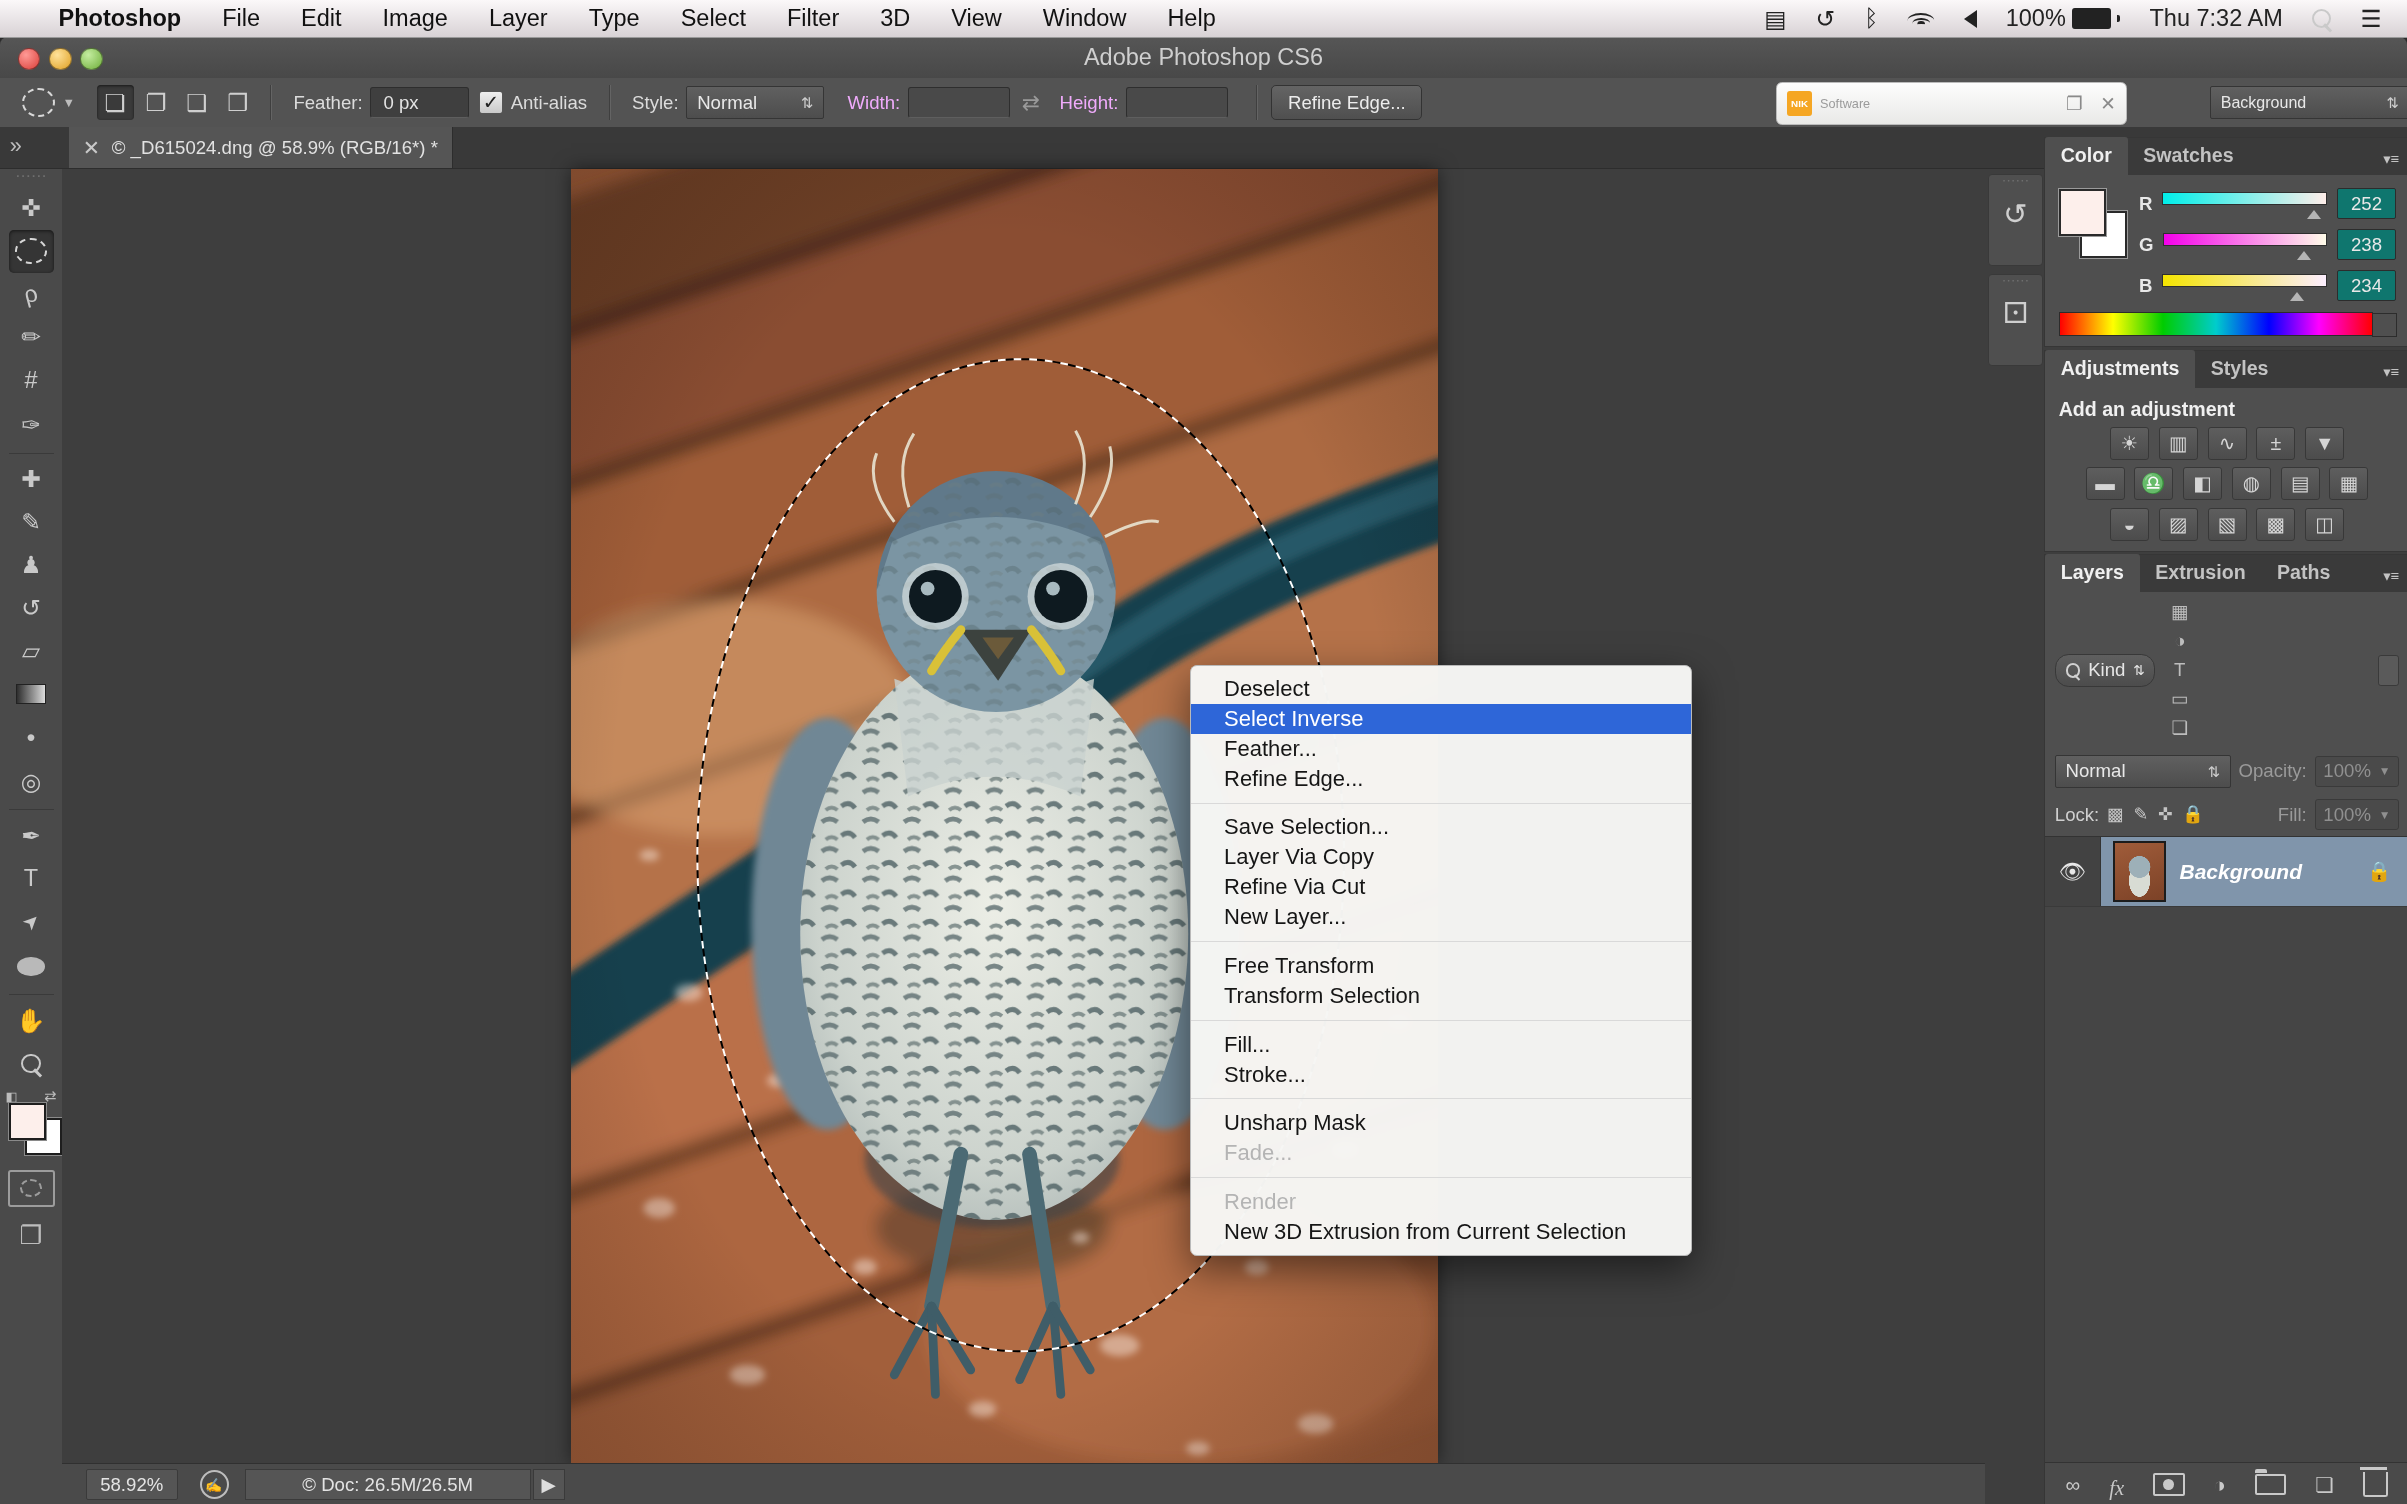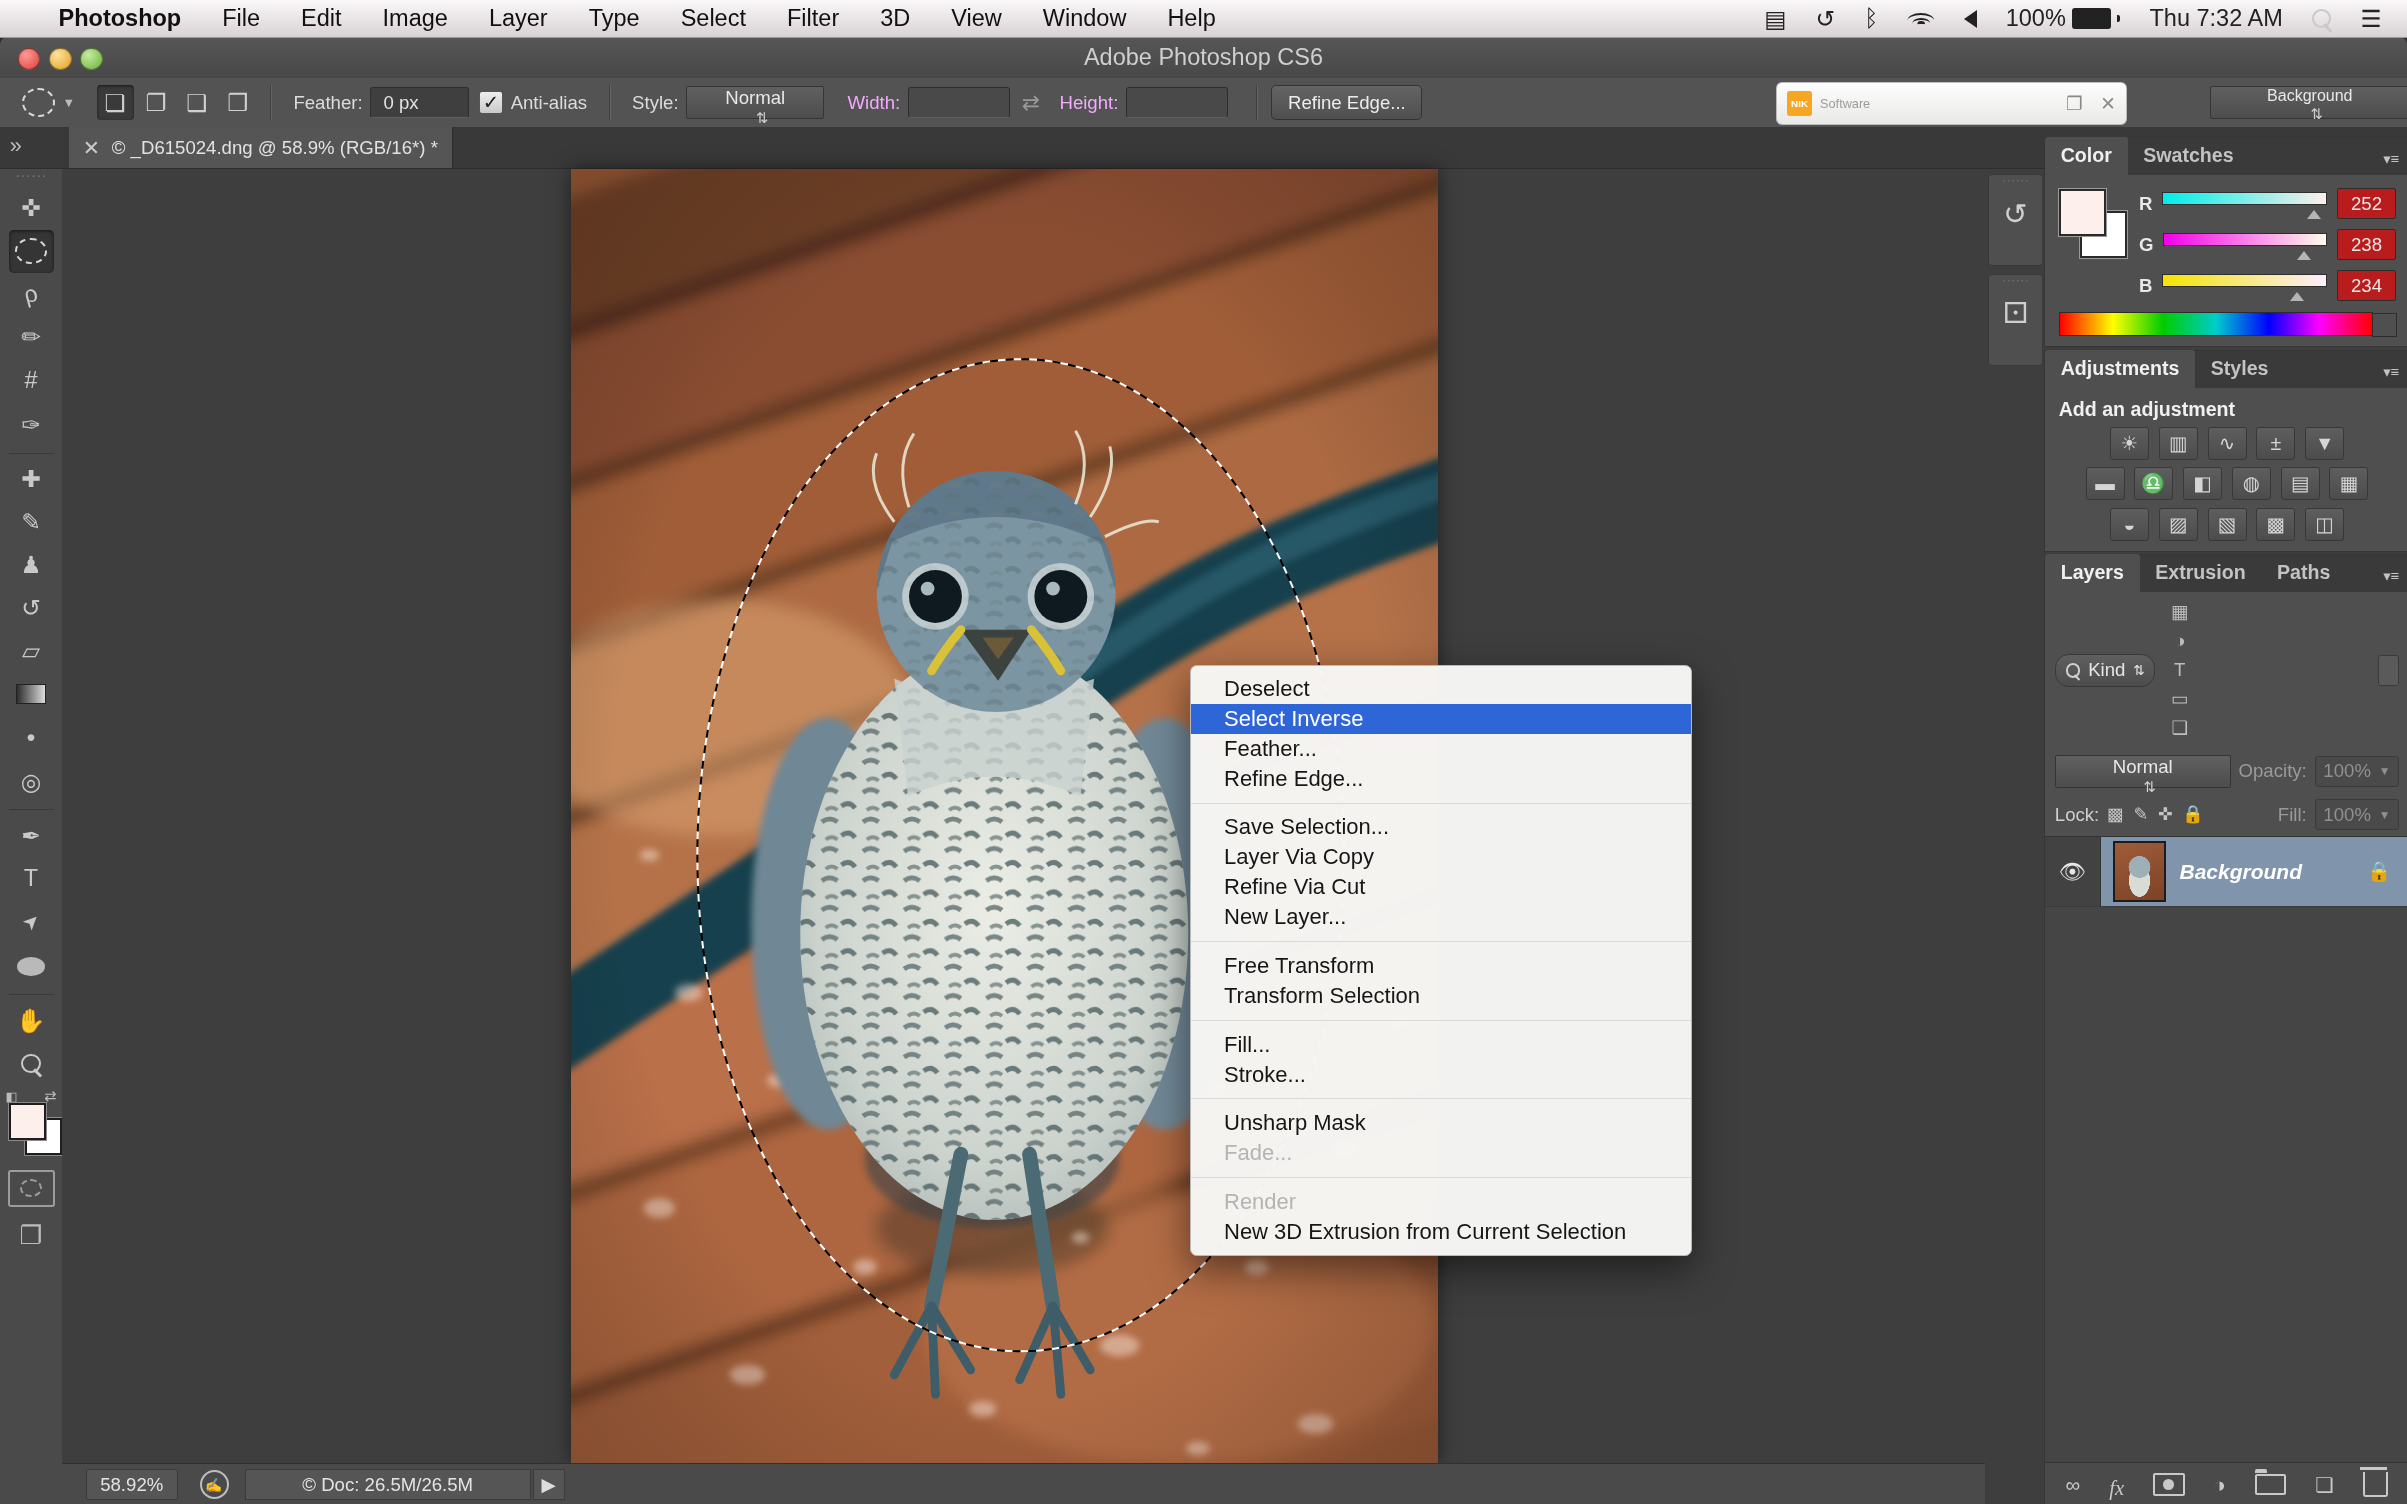--- a/index.html
+++ b/index.html
@@ -41,21 +41,21 @@
   
   #optionsbar{left:0;top:78px;width:2407px;height:49px;background:#535353;
     border-bottom:1px solid #2e2e2e;display:flex;align-items:center;color:#dcdcdc;font-size:18.6px;}
   .ob-sep{width:1px;height:35px;background:#3f3f3f;border-right:1px solid #646464;margin:0 13.7px;}
   .ob-label{margin:0 7.8px;white-space:nowrap;}
   .ob-label.dis{color:#f0abfc;}
   .ob-input{background:#3f3f3f;border:1px solid #2e2e2e;border-bottom-color:#5e5e5e;
     height:29px;min-width:73px;border-radius:2.9px;color:#e3e3e3;display:flex;align-items:center;padding:0 12px;}
   .ob-input.empty{min-width:76px;background:#494949;}
   .dropdown{background:linear-gradient(#606060,#4d4d4d);border:1px solid #353535;border-radius:2px;
-    height:31px;display:flex;align-items:center;justify-content:space-between;padding:0 9.8px;color:#e8e8e8;flex-direction:column;}
+    height:31px;display:flex;align-items:center;justify-content:space-between;padding:0 9.8px;color:#e8e8e8;}
   .dd-arrows{font-size:14.7px;margin-left:13.7px;color:#cfcfcf;}
   .toolpreview{display:flex;align-items:center;gap:7.8px;margin-left:21.6px;}
   .dashed-ellipse{width:29px;height:25.5px;border:2px dashed #d8d8d8;border-radius:50%;}
   .mode-btns{display:flex;gap:3.9px;margin-left:21.6px;font-size:23.5px;color:#cfcfcf;}
   .mode-btn{width:37px;height:35px;display:flex;align-items:center;justify-content:center;border-radius:3.9px;}
   .mode-btn.active{background:#3a3a3a;box-shadow:inset 0 1px 2.9px rgba(0,0,0,.6);}
   .checkbox{width:21.6px;height:21.6px;background:linear-gradient(#efefef,#c9c9c9);border:1px solid #555;
     border-radius:2.9px;color:#222;font-size:19.6px;display:flex;align-items:center;justify-content:center;margin-left:9.8px;}
   .pushbtn{background:linear-gradient(#646464,#4f4f4f);border:1px solid #333;border-radius:4.9px;
     height:33px;display:flex;align-items:center;padding:0 15.7px;color:#ececec;}
@@ -145,21 +145,21 @@
   .pmenu{margin-left:auto;margin-bottom:7.8px;margin-right:9.8px;color:#c3c3c3;font-size:14.7px;}
 
   
   #colorpanel{top:137px;height:208px;}
   .swatchpair{position:absolute;left:13.7px;top:51px;width:69px;height:69px;}
   .swatchpair .fg{position:absolute;left:0;top:0;width:43px;height:43px;border:2px solid #2a2a2a;outline:1px solid #9a9a9a;z-index:2;}
   .swatchpair .bg{position:absolute;left:21.6px;top:21.6px;width:43px;height:43px;border:2px solid #2a2a2a;outline:1px solid #9a9a9a;}
   .chrow{position:absolute;left:94px;width:257px;height:33px;display:flex;align-items:center;color:#e8e8e8;font-size:18.6px;font-weight:bold;}
   .chrow .track{flex:1;height:10.8px;margin:0 9.8px 9.8px 9.8px;border:1px solid #2e2e2e;position:relative;}
   .chrow .knob{position:absolute;top:9.8px;width:0;height:0;border:7.8px solid transparent;border-bottom:9.8px solid #b5b5b5;}
-  .chrow .val{width:57px;background:#b91c1c;border:1px solid #2c2c2c;color:#e8e8e8;font-weight:normal;
+  .chrow .val{width:57px;background:#0f766e;border:1px solid #2c2c2c;color:#e8e8e8;font-weight:normal;
     text-align:center;padding:3.9px 0;border-radius:2px;}
   .chrow.r .track{background:linear-gradient(90deg,#00eee9,#ffeeea);}
   .chrow.g .track{background:linear-gradient(90deg,#f400ea,#fffce9);}
   .chrow.b .track{background:linear-gradient(90deg,#f4e400,#fceeff);}
   #spectrum{position:absolute;left:13.7px;top:174px;width:312px;height:21.6px;border:1px solid #2c2c2c;
     background:linear-gradient(90deg,#f00,#ff0 17%,#0c0 33%,#0cc 50%,#00f 67%,#f0f 83%,#f00);}
   #spectrum .wb{position:absolute;right:-25.5px;top:0;width:23.5px;height:21.6px;border:1px solid #2c2c2c;}
   #spectrum .wb .w{width:100%;height:10.8px;background:#fff;}
   #spectrum .wb .k{width:100%;height:10.8px;background:#000;}
 

